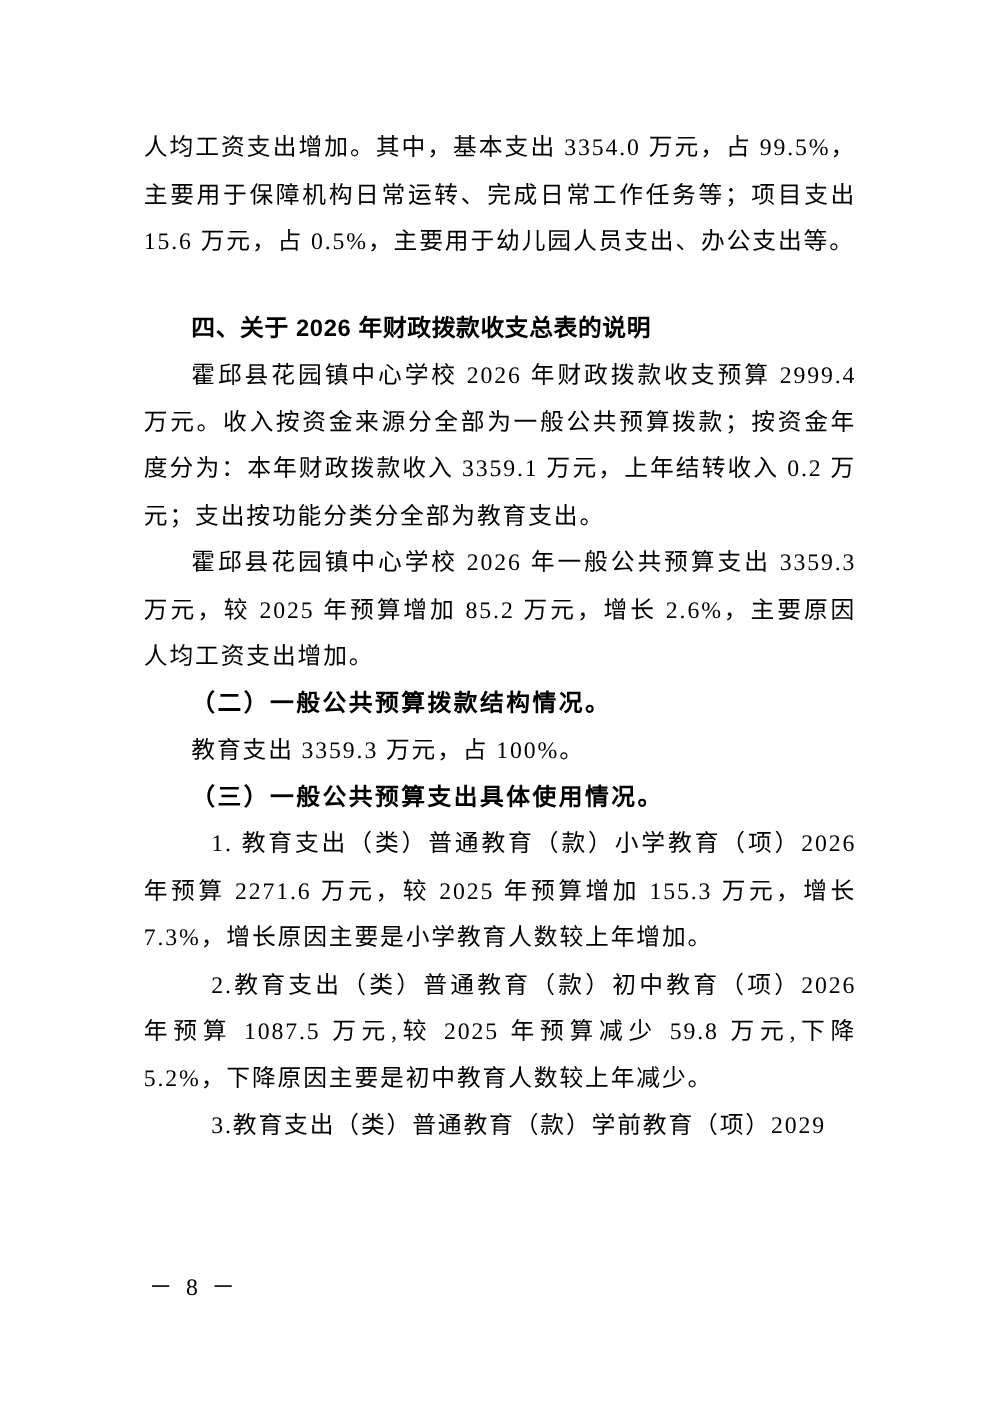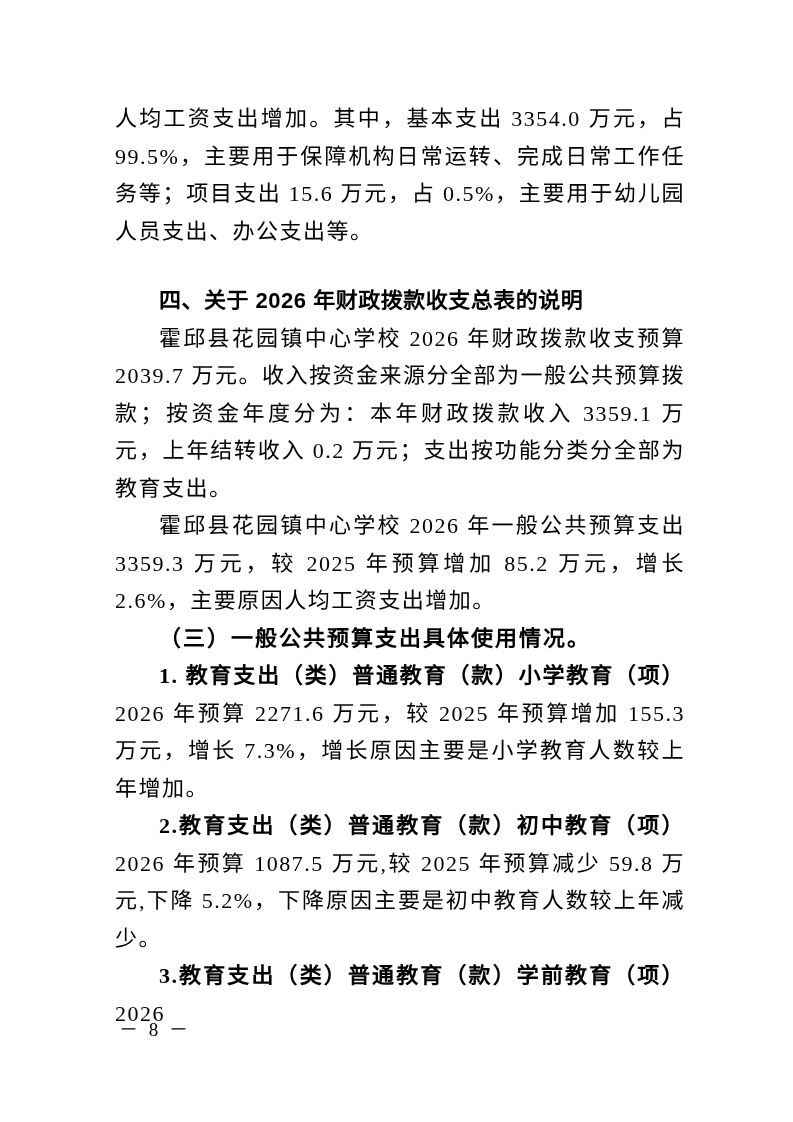--- a/index.html
+++ b/index.html
@@ -21,21 +21,21 @@
     background: #ffffff;
   }
   .content {
     position: absolute;
     left: 115px;
     top: 100px;
     width: 570px;
   }
   .content p {
     margin: 0;
-    font-size: 22px;
+    font-size: 19px;
     line-height: 37.5px;
     text-align: justify;
     letter-spacing: 1.5px;
   }
   
   p.cont {
     text-indent: 0;
   }
   
   p.body {
@@ -50,59 +50,62 @@
     margin-top: 32px;
   }
   
   p.sub {
     text-indent: 2em;
     font-weight: bold;
     letter-spacing: 2px;
   }
   
   .lead {
-    font-weight: bold;
+    font-weight: normal;
+    margin-left: 16px;
   }
   .footer {
     position: absolute;
     left: 119px;
     top: 1014px;
     font-size: 19px;
     letter-spacing: 3px;
     font-family: "Liberation Serif", "DejaVu Serif", serif;
   }
 </style>
 </head>
 <body>
 
 <div class="page">
   <main class="content">
 
     <p class="cont">人均工资支出增加。其中，基本支出 3354.0 万元，占 99.5%，主要用于保障机构日常运转、完成日常工作任务等；项目支出 15.6 万元，占 0.5%，主要用于幼儿园人员支出、办公支出等。</p>
 
     <p class="heading">四、关于 2026 年财政拨款收支总表的说明</p>
 
-    <p class="body">霍邱县花园镇中心学校 2026 年财政拨款收支预算 2039.7 万元。收入按资金来源分全部为一般公共预算拨款；按资金年度分为：本年财政拨款收入 3359.1 万元，上年结转收入 0.2 万元；支出按功能分类分全部为教育支出。</p>
+    <p class="body">霍邱县花园镇中心学校 2026 年财政拨款收支预算 2999.4 万元。收入按资金来源分全部为一般公共预算拨款；按资金年度分为：本年财政拨款收入 3359.1 万元，上年结转收入 0.2 万元；支出按功能分类分全部为教育支出。</p>
 
 
 
     <p class="body">霍邱县花园镇中心学校 2026 年一般公共预算支出 3359.3 万元，较 2025 年预算增加 85.2 万元，增长 2.6%，主要原因人均工资支出增加。</p>
 
+    <p class="sub">（二）一般公共预算拨款结构情况。</p>
 
+    <p class="body">教育支出 3359.3 万元，占 100%。</p>
 
     <p class="sub">（三）一般公共预算支出具体使用情况。</p>
 
     <p class="body">
       <span class="lead">1. 教育支出（类）普通教育（款）小学教育（项）</span><span>2026 年预算 2271.6 万元，较 2025 年预算增加 155.3 万元，增长 7.3%，增长原因主要是小学教育人数较上年增加。</span>
     </p>
 
     <p class="body">
       <span class="lead">2.教育支出（类）普通教育（款）初中教育（项）</span><span>2026 年预算 1087.5 万元,较 2025 年预算减少 59.8 万元,下降 5.2%，下降原因主要是初中教育人数较上年减少。</span>
     </p>
 
     <p class="body">
-      <span class="lead">3.教育支出（类）普通教育（款）学前教育（项）</span><span>2026</span>
+      <span class="lead">3.教育支出（类）普通教育（款）学前教育（项）</span><span>2029</span>
     </p>
 
   </main>
 
   <div class="footer">－ 8 －</div>
 </div>
 
 </body></html>

